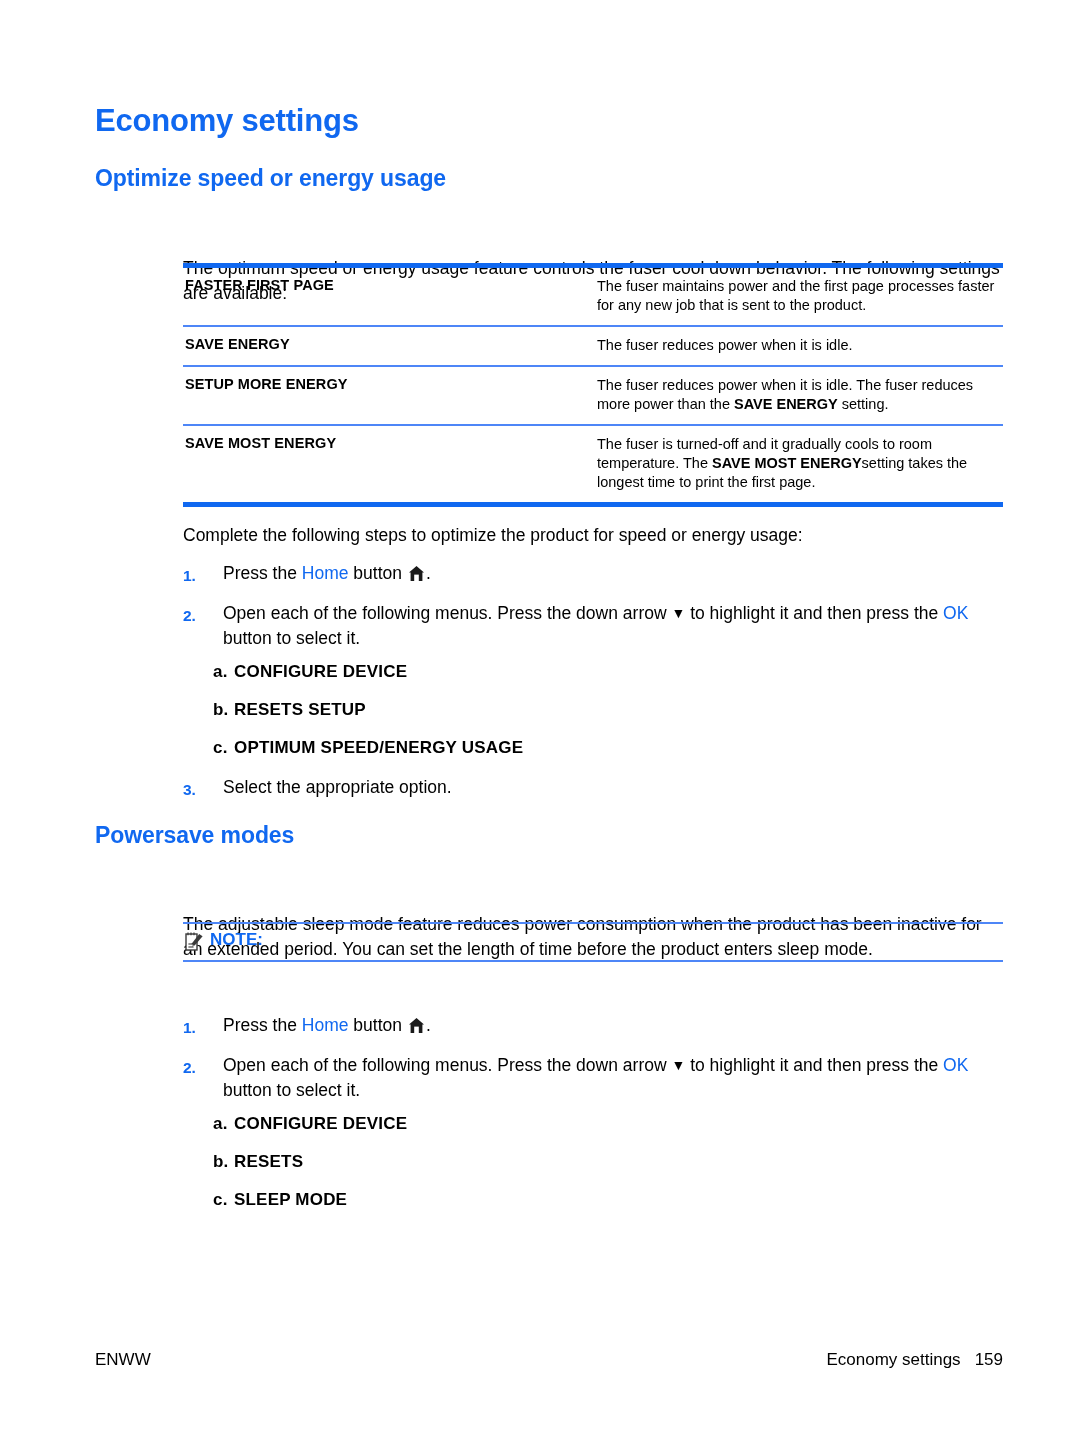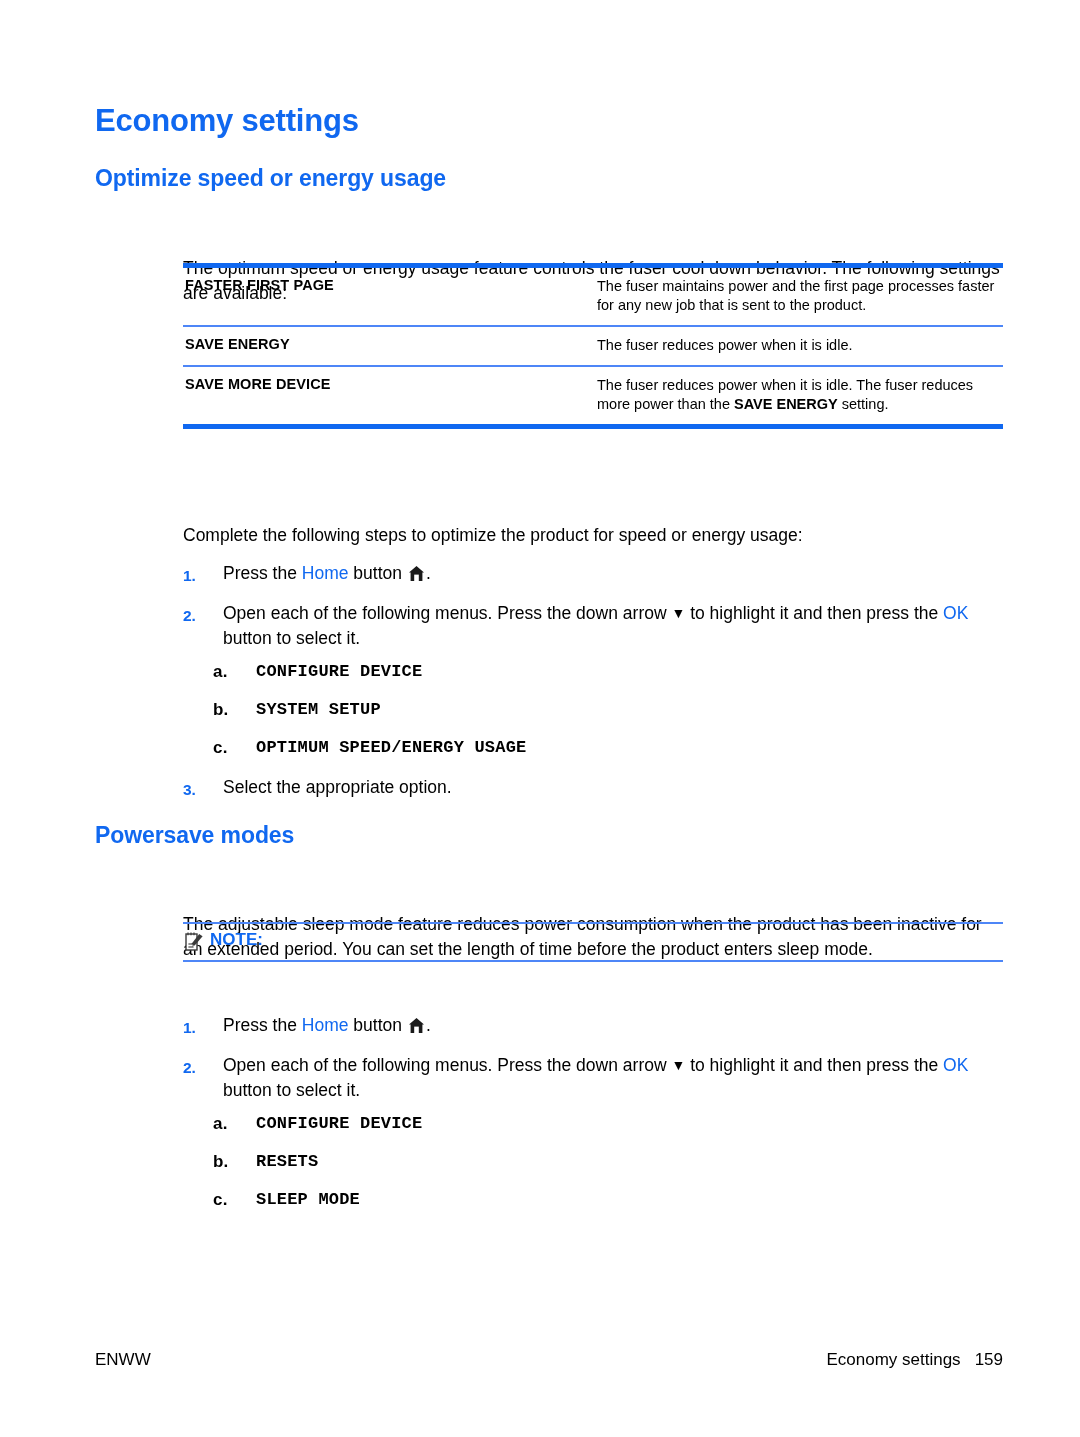--- a/index.html
+++ b/index.html
@@ -129,22 +129,21 @@
     letter-spacing: 0.2px;
   }
   .substep .ltr {
     position: absolute;
     left: 0;
     top: 0;
     width: 26px;
   }
   .substep .lbl {
     display: block;
-    margin-left: 43px;
-    font-family: Liberation Mono, monospace;
+    margin-left: 21px;
   }
 
   
   #s1-1 { left: 183px; top: 561px; width: 700px; }
   #s1-2 { left: 183px; top: 601px; width: 820px; }
   #s1-a { left: 213px; top: 662px; }
   #s1-b { left: 213px; top: 700px; }
   #s1-c { left: 213px; top: 738px; }
   #s1-3 { left: 183px; top: 775px; width: 700px; }
 
@@ -227,22 +226,26 @@
       <tbody>
         <tr>
           <td class="term">FASTER FIRST PAGE</td>
           <td class="desc">The fuser maintains power and the first page processes faster for any new job that is sent to the product.</td>
         </tr>
         <tr>
           <td class="term">SAVE ENERGY</td>
           <td class="desc">The fuser reduces power when it is idle.</td>
         </tr>
         <tr>
-          <td class="term">SAVE MORE DEVICE</td>
+          <td class="term">SETUP MORE ENERGY</td>
           <td class="desc"><span>The fuser reduces power when it is idle. The fuser reduces more power than the </span><b>SAVE ENERGY</b><span> setting.</span></td>
+        </tr>
+        <tr>
+          <td class="term">SAVE MOST ENERGY</td>
+          <td class="desc"><span>The fuser is turned-off and it gradually cools to room temperature. The </span><b>SAVE MOST ENERGY</b><span>setting takes the longest time to print the first page.</span></td>
         </tr>
       </tbody>
     </table>
   </div>
 
   <div class="body-text" id="p-complete">Complete the following steps to optimize the product for speed or energy usage:</div>
 
   <div class="step" id="s1-1">
     <span class="num">1.</span>
     <span class="txt"><span>Press the </span><span class="lnk">Home</span><span> button </span><span class="home-icon"><svg width="17" height="17" viewBox="0 0 17 17">
@@ -255,21 +258,21 @@
     <span class="num">2.</span>
     <span class="txt"><span>Open each of the following menus. Press the down arrow </span><span class="tri-down">▼</span><span> to highlight it and then press the </span><span class="lnk">OK</span><span> button to select it.</span></span>
   </div>
 
   <div class="substep" id="s1-a">
     <span class="ltr">a.</span>
     <span class="lbl">CONFIGURE DEVICE</span>
   </div>
   <div class="substep" id="s1-b">
     <span class="ltr">b.</span>
-    <span class="lbl">SYSTEM SETUP</span>
+    <span class="lbl">RESETS SETUP</span>
   </div>
   <div class="substep" id="s1-c">
     <span class="ltr">c.</span>
     <span class="lbl">OPTIMUM SPEED/ENERGY USAGE</span>
   </div>
 
   <div class="step" id="s1-3">
     <span class="num">3.</span>
     <span class="txt">Select the appropriate option.</span>
   </div>

